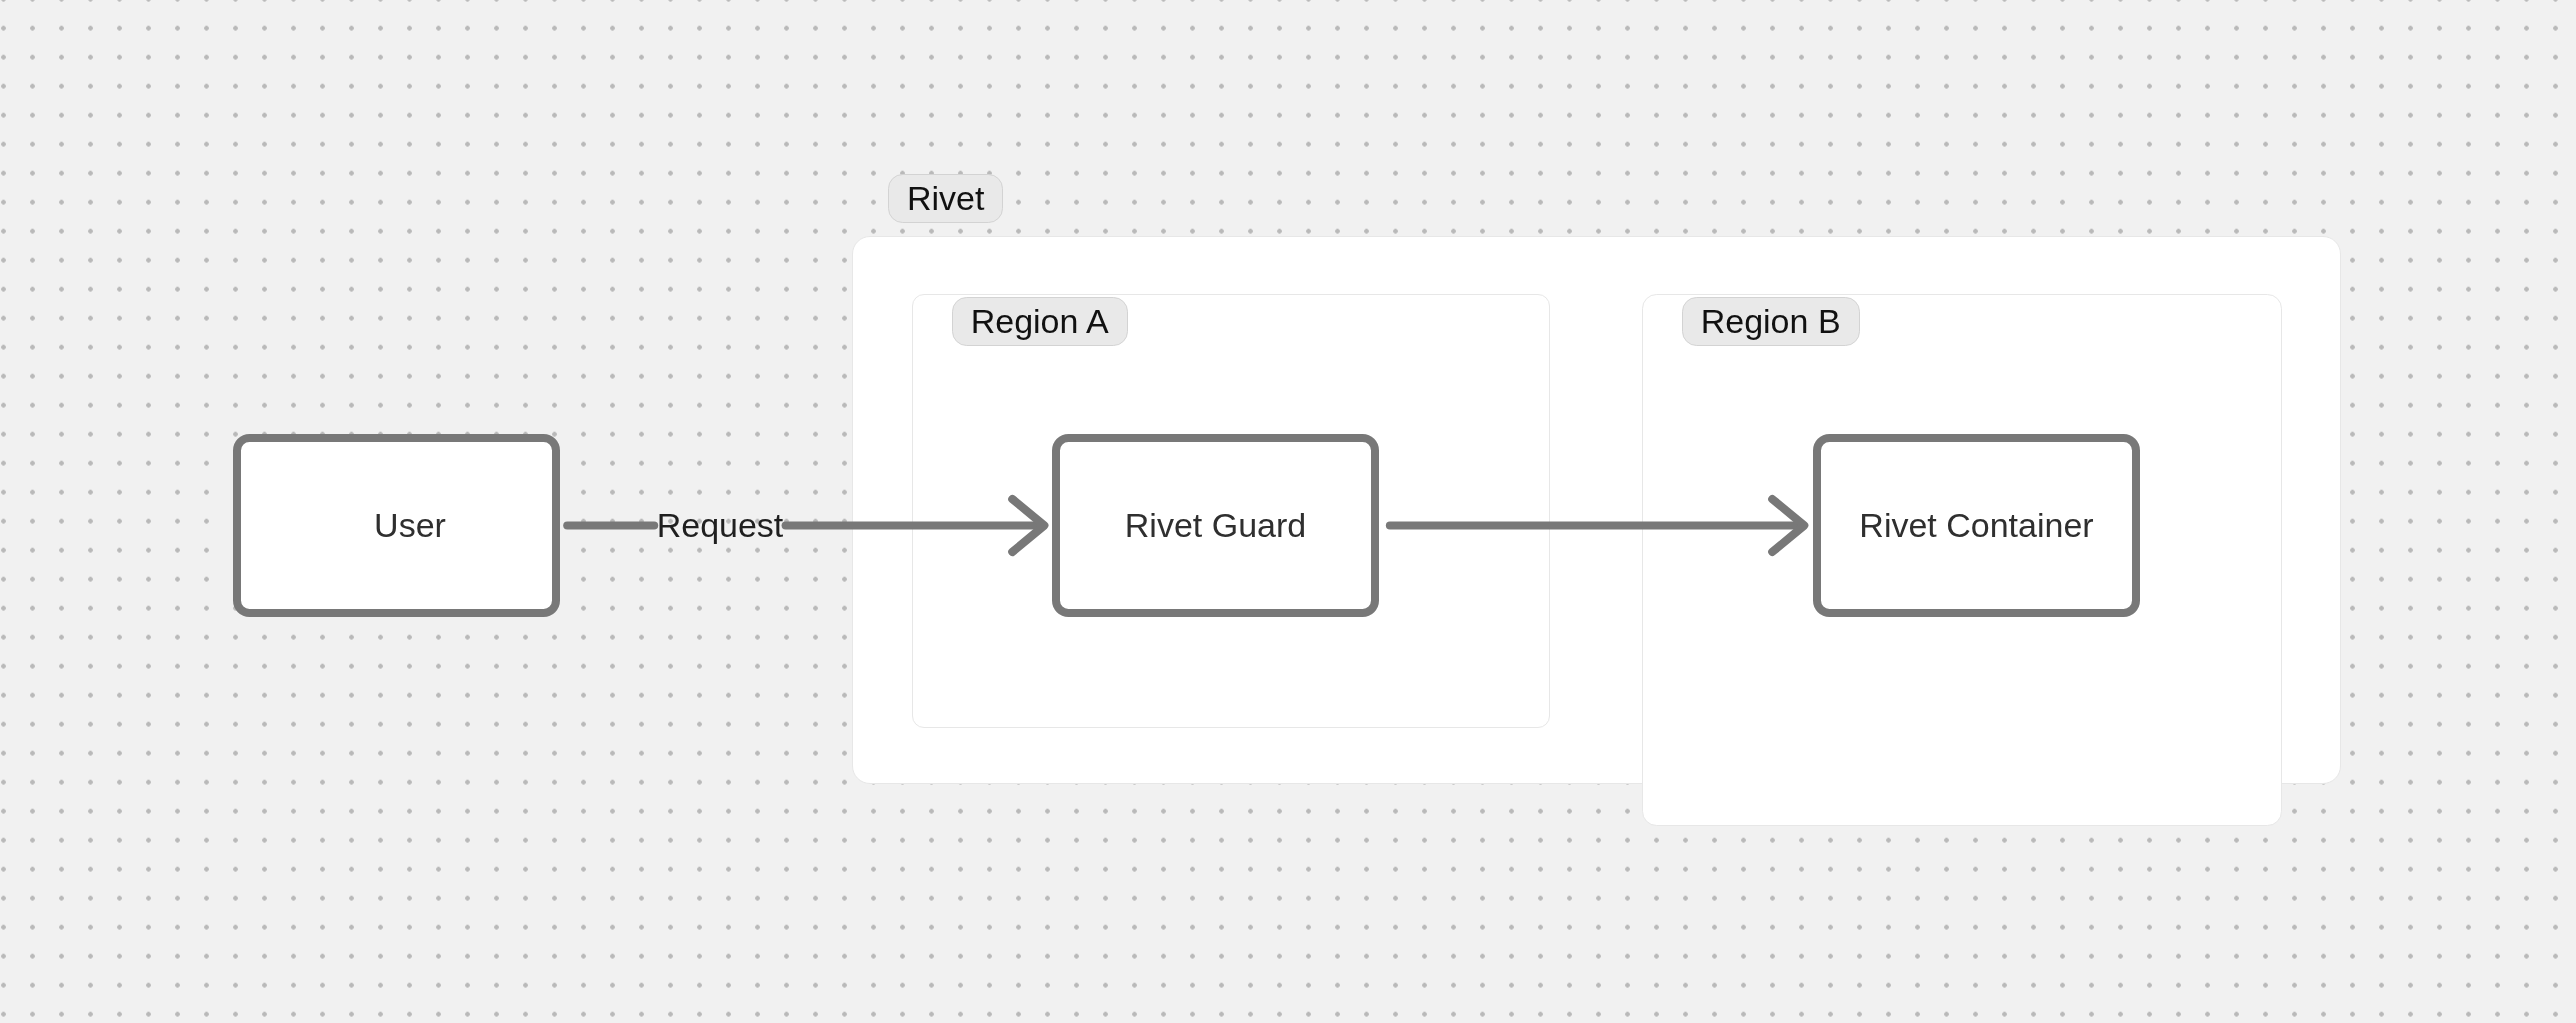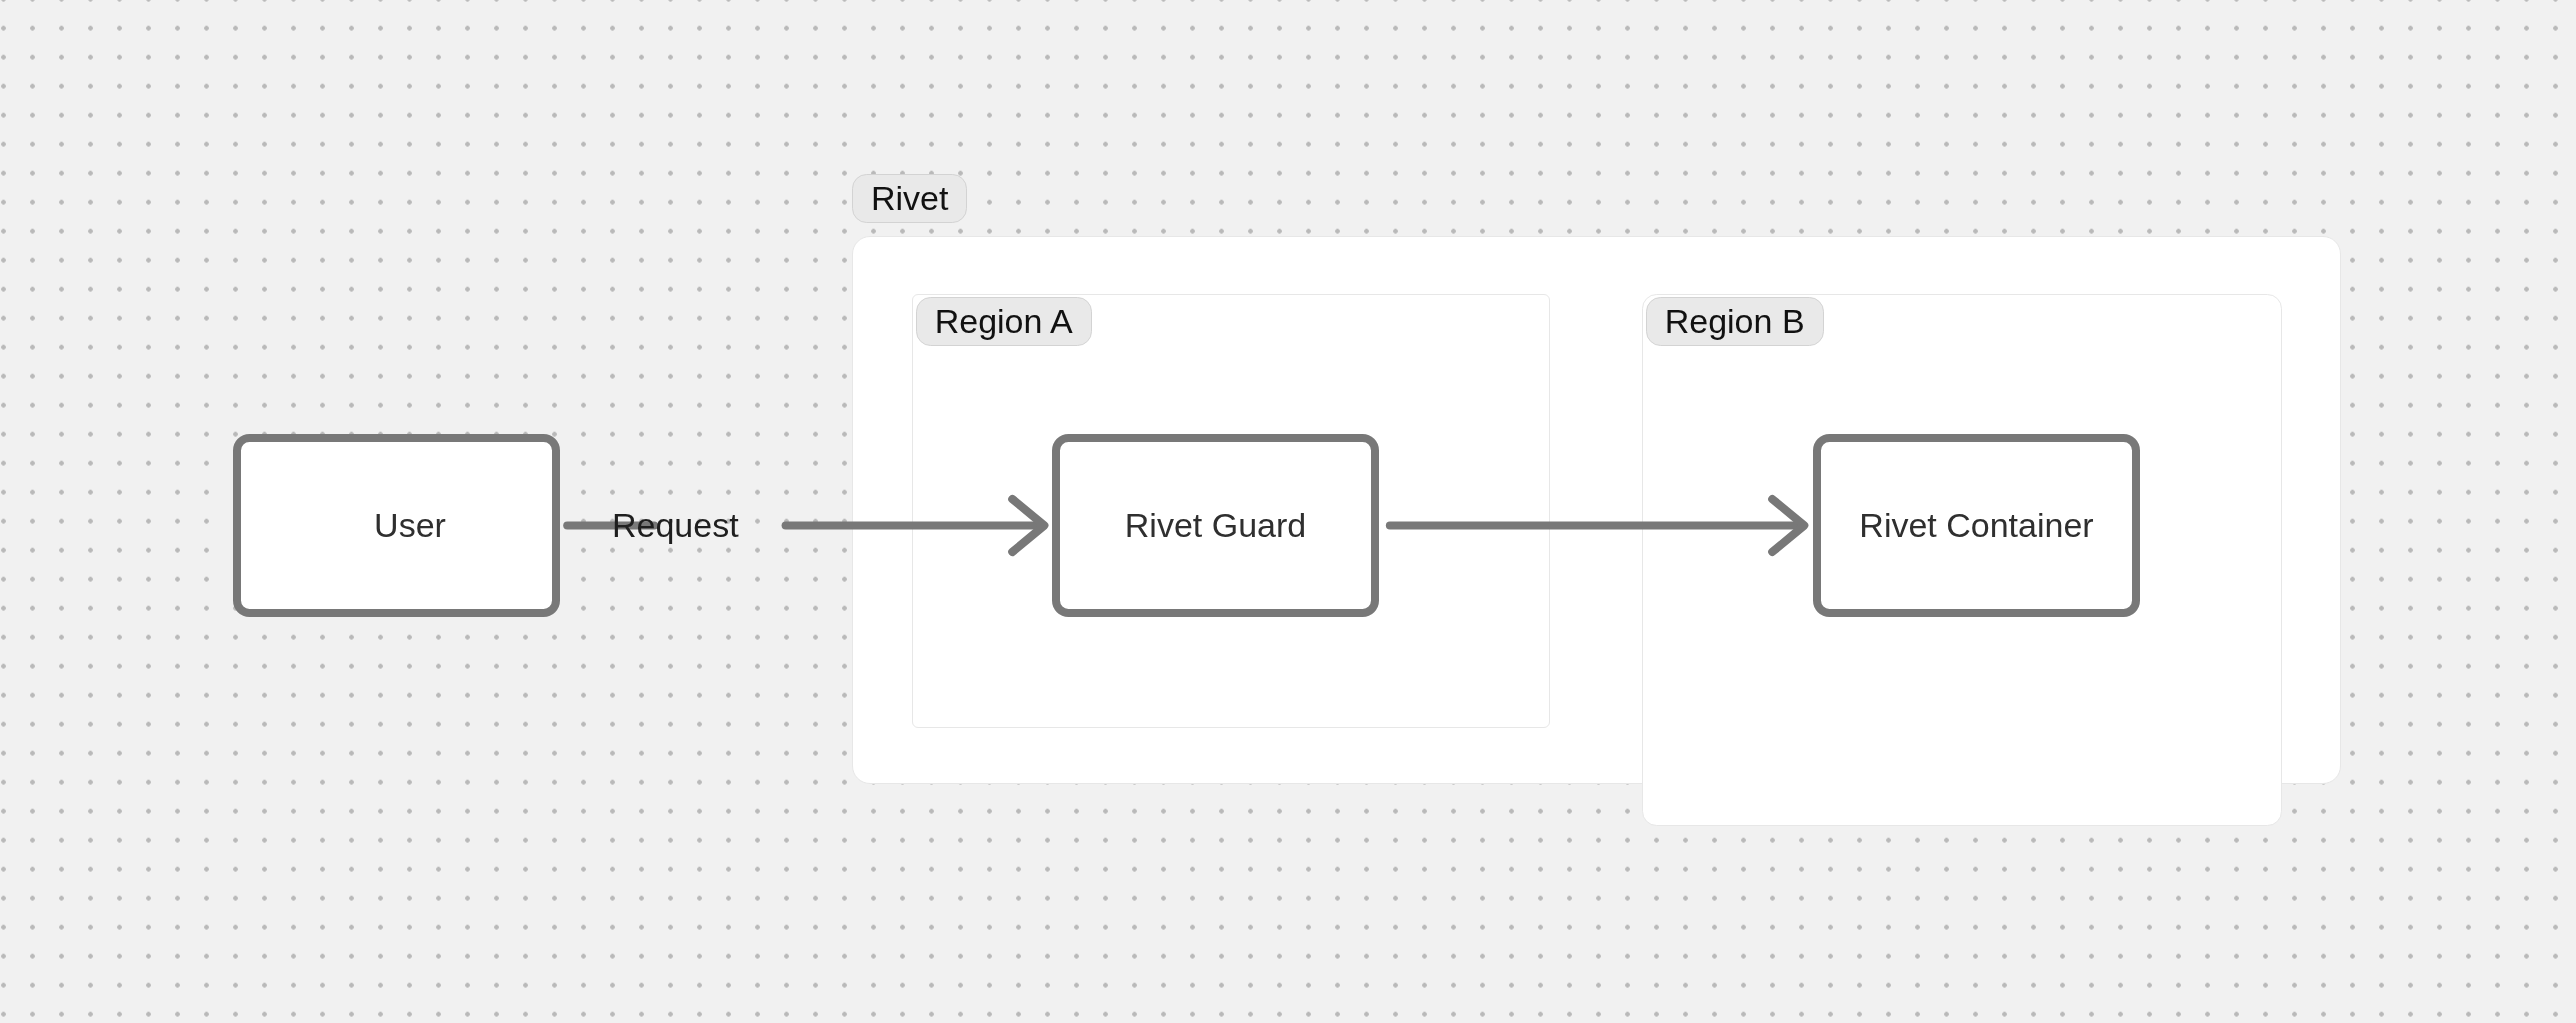--- a/index.html
+++ b/index.html
@@ -28,33 +28,34 @@
     background-image: radial-gradient(circle, var(--dot) 2px, rgba(0,0,0,0) 2.6px);
     background-size: 29px 29px;
     background-position: -11px 13.7px;
   }
   .group-box {
     position: absolute;
     background: #ffffff;
     border: 1.8px solid var(--group-border);
   }
   .rivet-group  { left: 852px;  top: 236px; width: 1489px; height: 548px; border-radius: 18px; }
-  .region-a     { left: 912px;  top: 294px; width: 638px;  height: 434px; border-radius: 6px; text-decoration: underline; }
+  .region-a     { left: 912px;  top: 294px; width: 638px;  height: 434px; border-radius: 12px; text-decoration: underline; }
   .region-b     { left: 1642px; top: 294px; width: 640px;  height: 532px; border-radius: 14.6px; }
   .pill {
     display: inline-block;
     background: var(--pill-bg);
     border: 1.8px solid var(--pill-border);
     border-radius: 14.6px;
     color: var(--pill-text);
     font-size: 34px;
     line-height: 46px;
     height: 49px;
     padding: 0 18px;
     white-space: nowrap;
+    margin-left: 36px;
   }
   .rivet-pill { position: absolute; left: 852px; top: 174px; }
   .region-pill { position: absolute; left: 2.7px; top: 1.8px; }
   .node {
     position: absolute;
     width: 327px;
     height: 183px;
     background: #ffffff;
     border: 8.2px solid var(--node-border);
     border-radius: 16.4px;
@@ -66,24 +67,24 @@
     text-align: center;
   }
   .node-user      { left: 233px;  top: 434px; padding-left: 27px; }
   .node-guard     { left: 1052px; top: 434px; }
   .node-container { left: 1813px; top: 434px; }
   .edge-svg { position: absolute; color: var(--arrow); overflow: visible; }
   .edge1 { left: 560px;  top: 487px; }
   .edge2 { left: 1379px; top: 487px; }
   .edge-label {
     position: absolute;
-    left: 612px;
+    left: 639px;
     top: 506px;
     width: 162px;
-    text-align: left;
+    text-align: center;
     color: var(--edge-label-text);
     font-size: 34px;
     line-height: 38px;
     white-space: nowrap;
   }
 </style>
 </head>
 <body>
 
 <div class="canvas">

